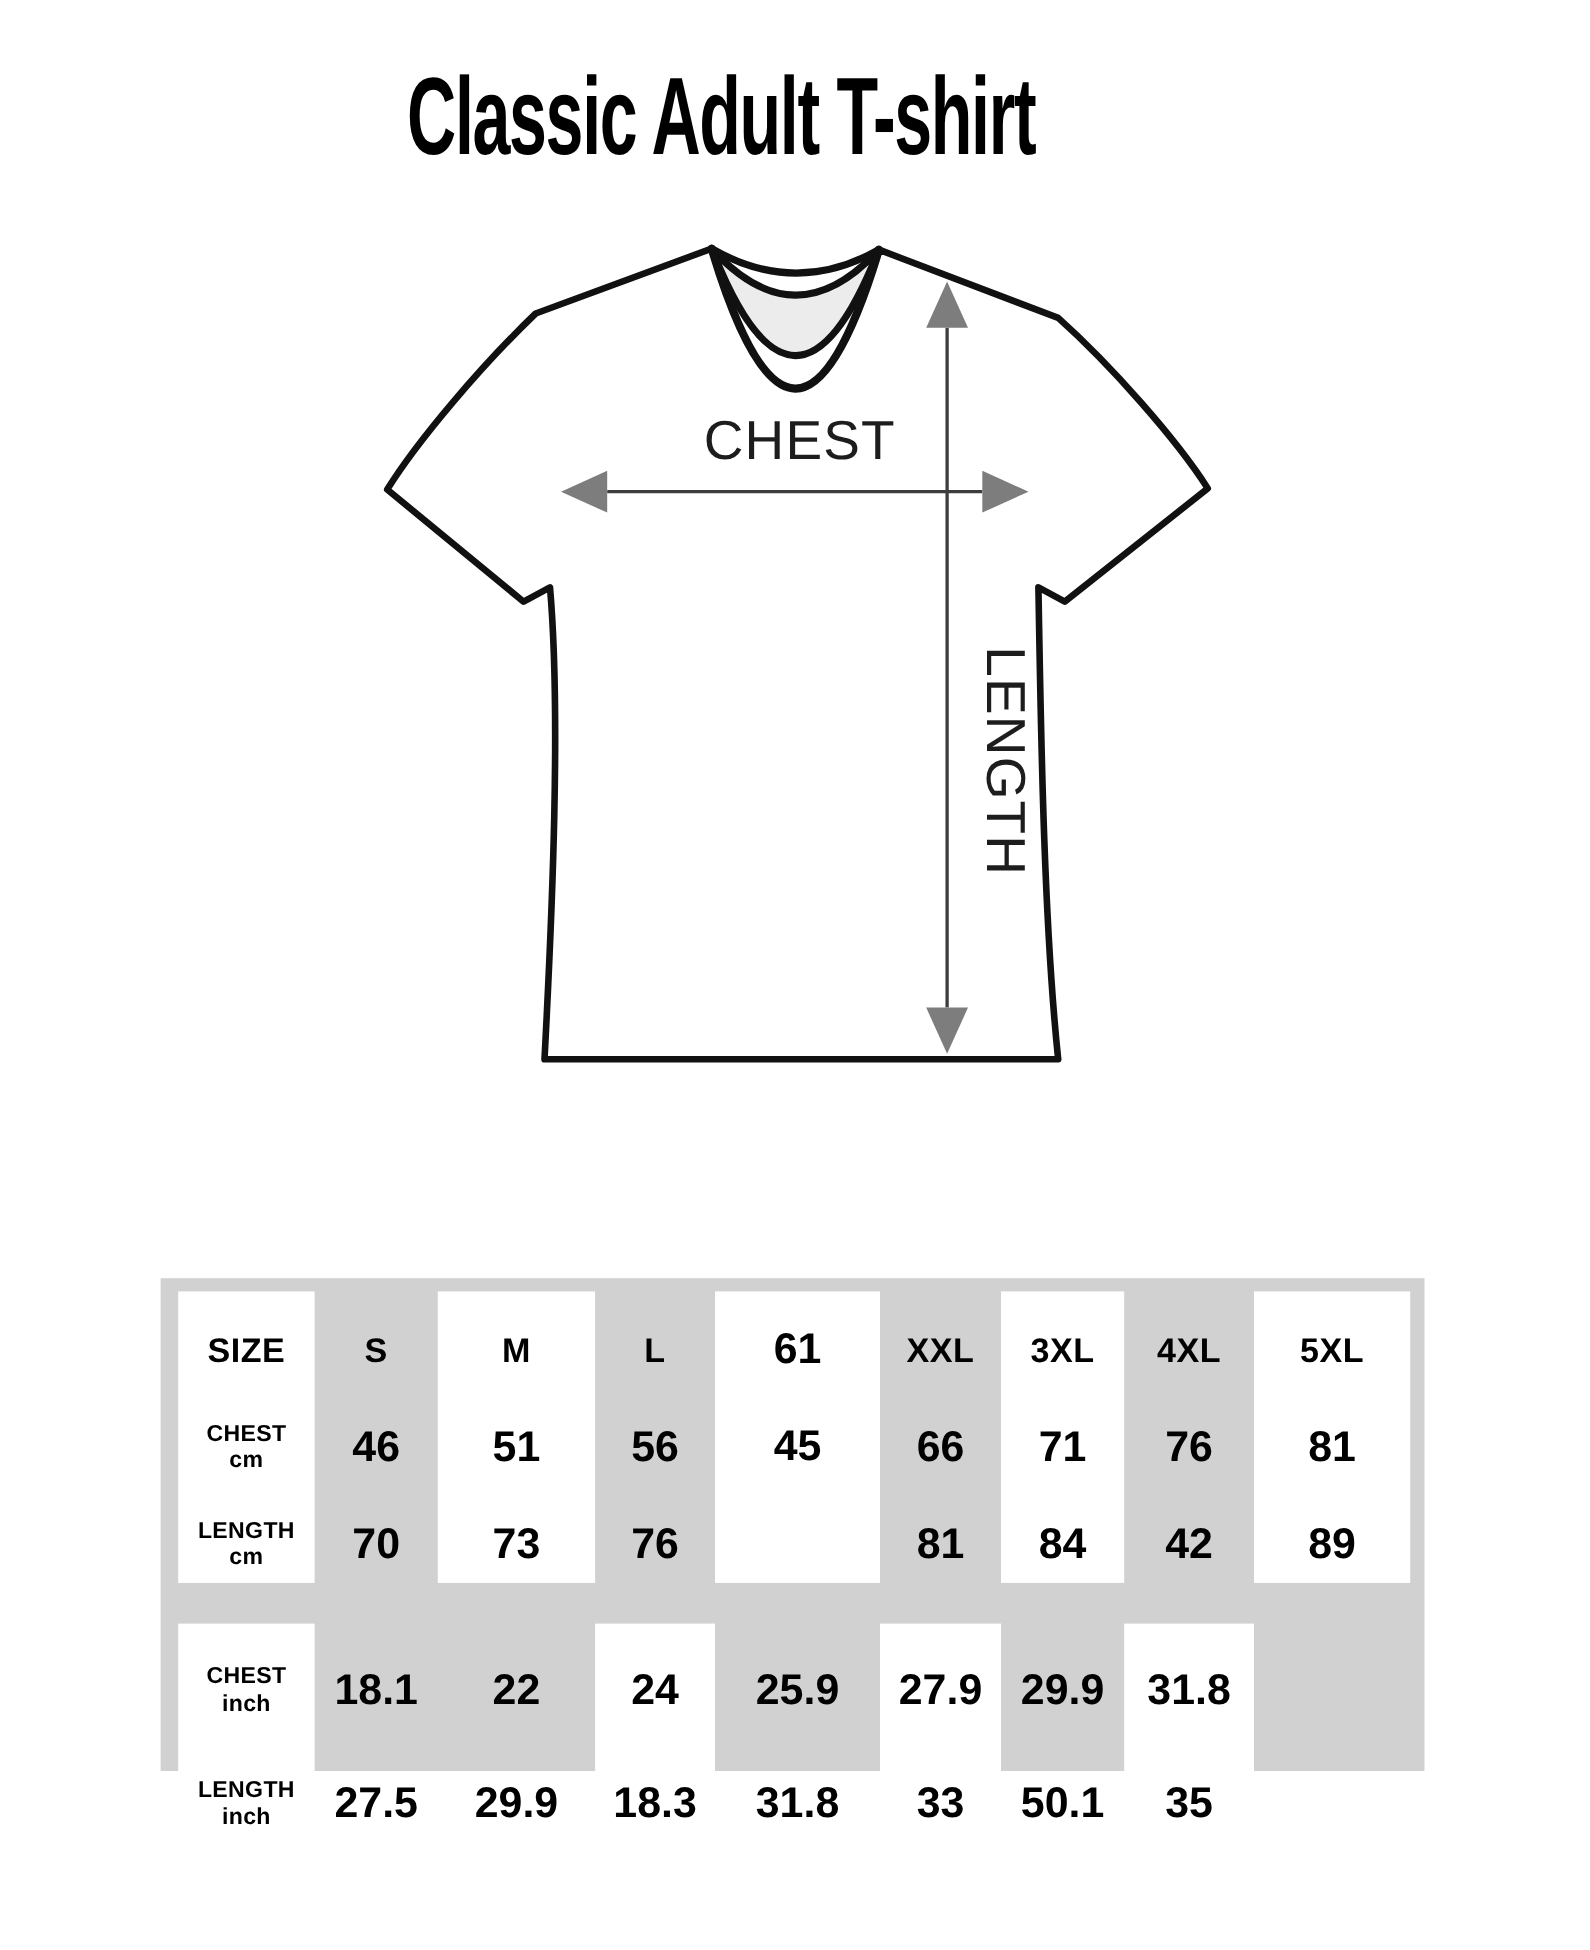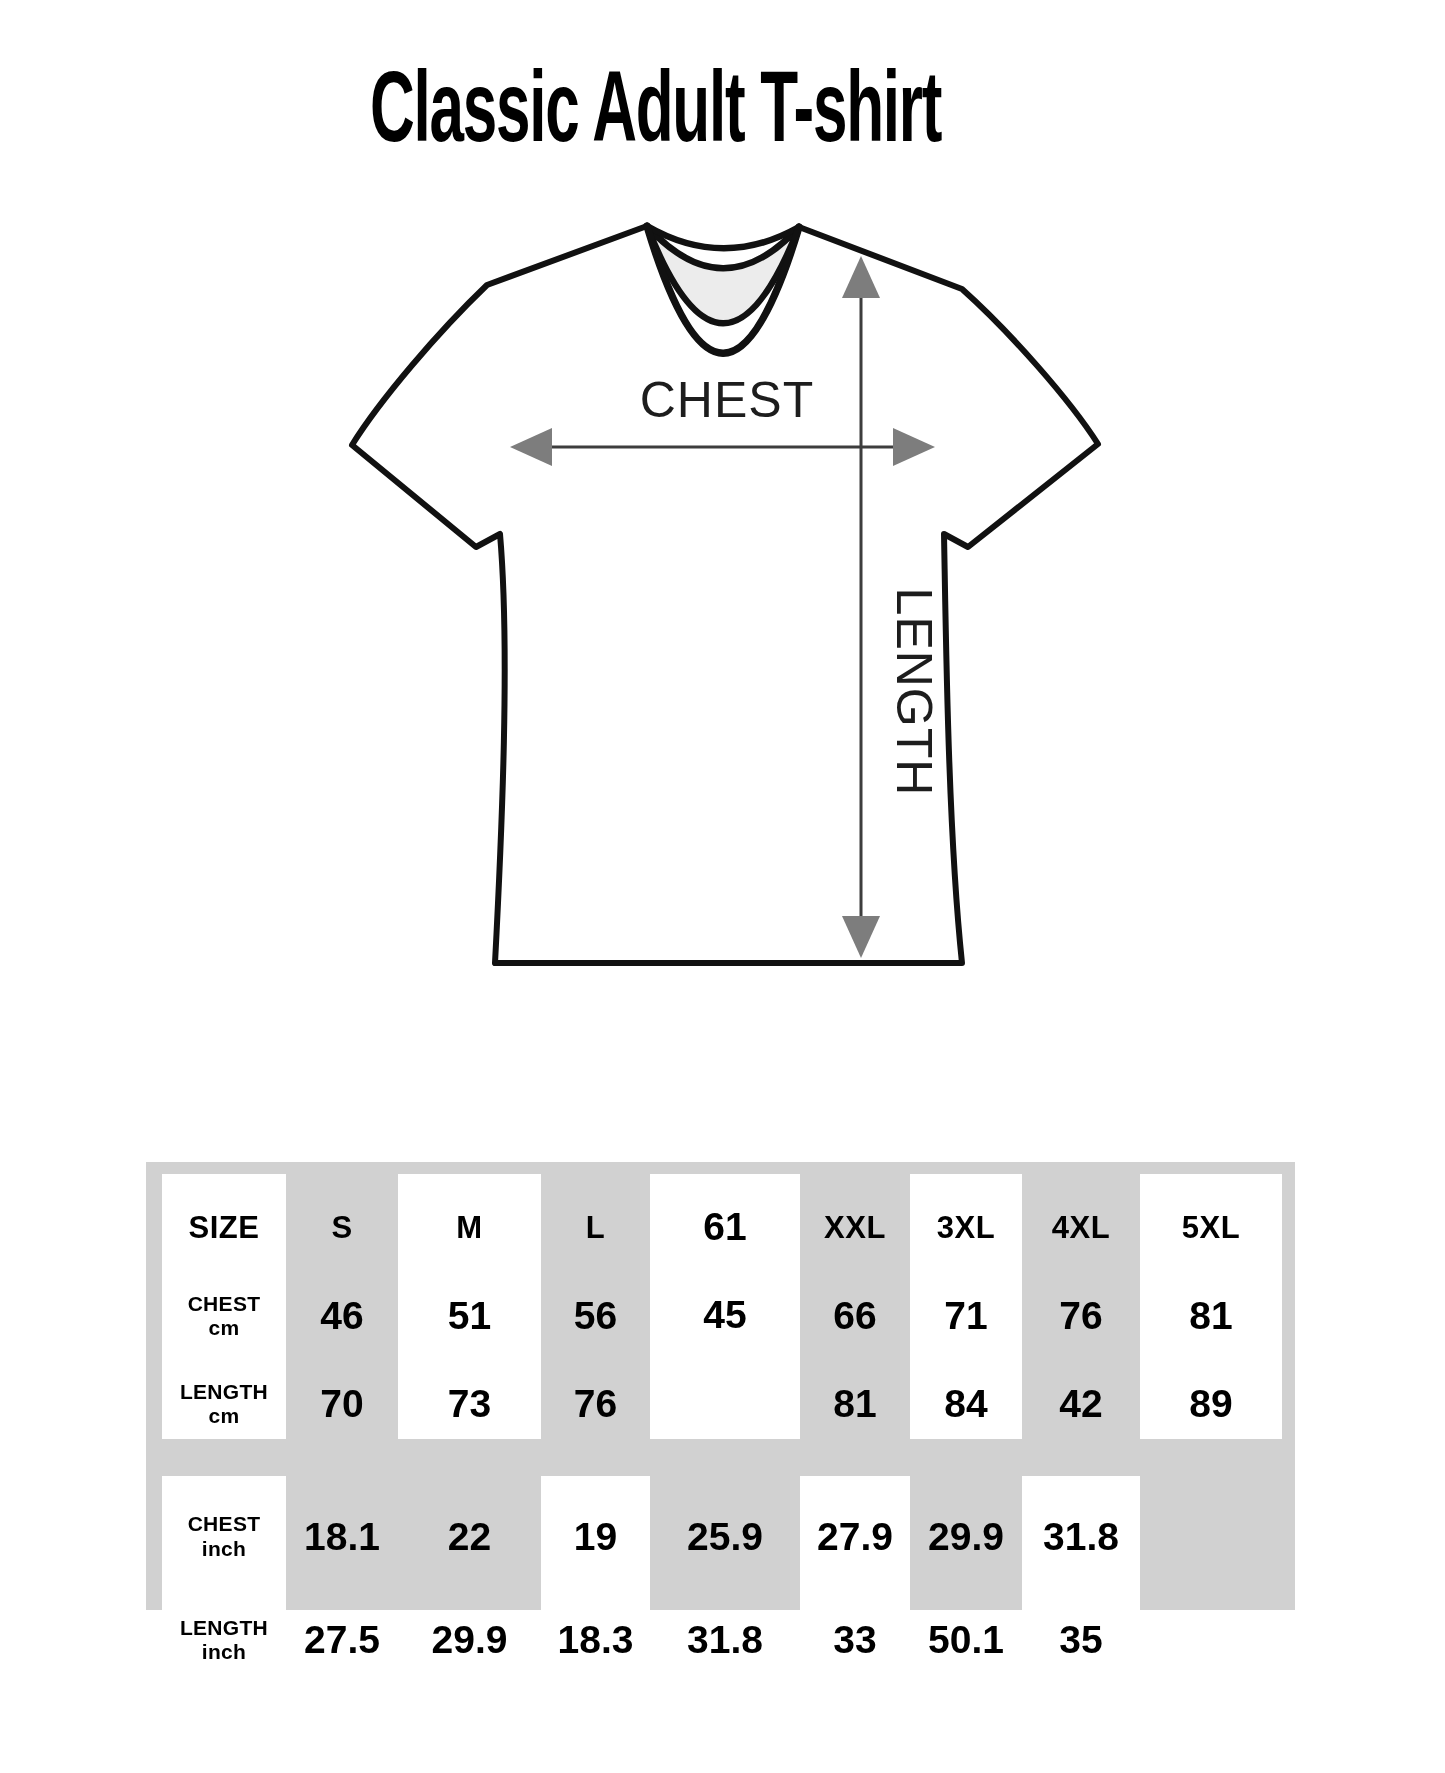--- a/index.html
+++ b/index.html
@@ -155,21 +155,21 @@
       </div>
       <div class="tcol">
         <div class="cell val">18.1</div>
         <div class="cell val">27.5</div>
       </div>
       <div class="tcol">
         <div class="cell val">22</div>
         <div class="cell val">29.9</div>
       </div>
       <div class="tcol white">
-        <div class="cell val">19</div>
+        <div class="cell val">24</div>
         <div class="cell val">18.3</div>
       </div>
       <div class="tcol">
         <div class="cell val">25.9</div>
         <div class="cell val">31.8</div>
       </div>
       <div class="tcol white">
         <div class="cell val">27.9</div>
         <div class="cell val">33</div>
       </div>

